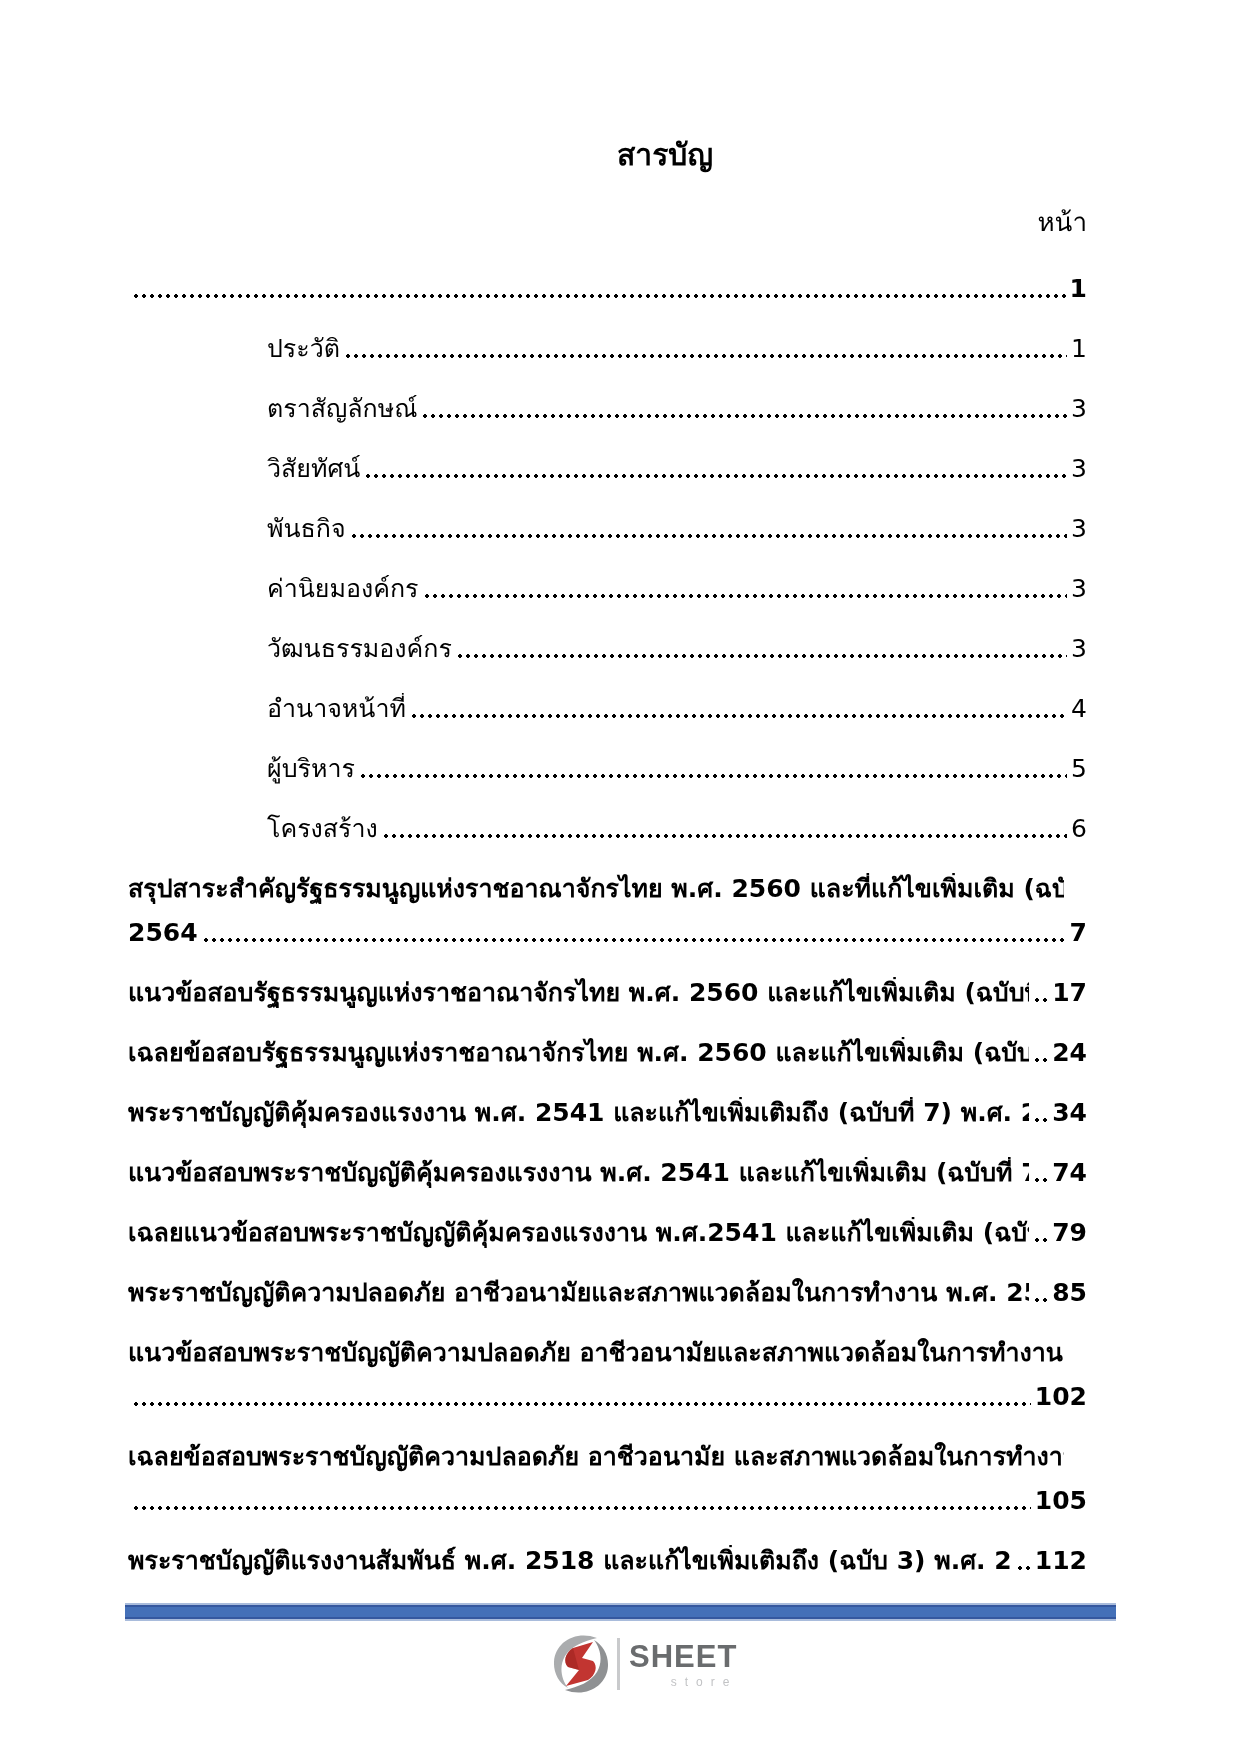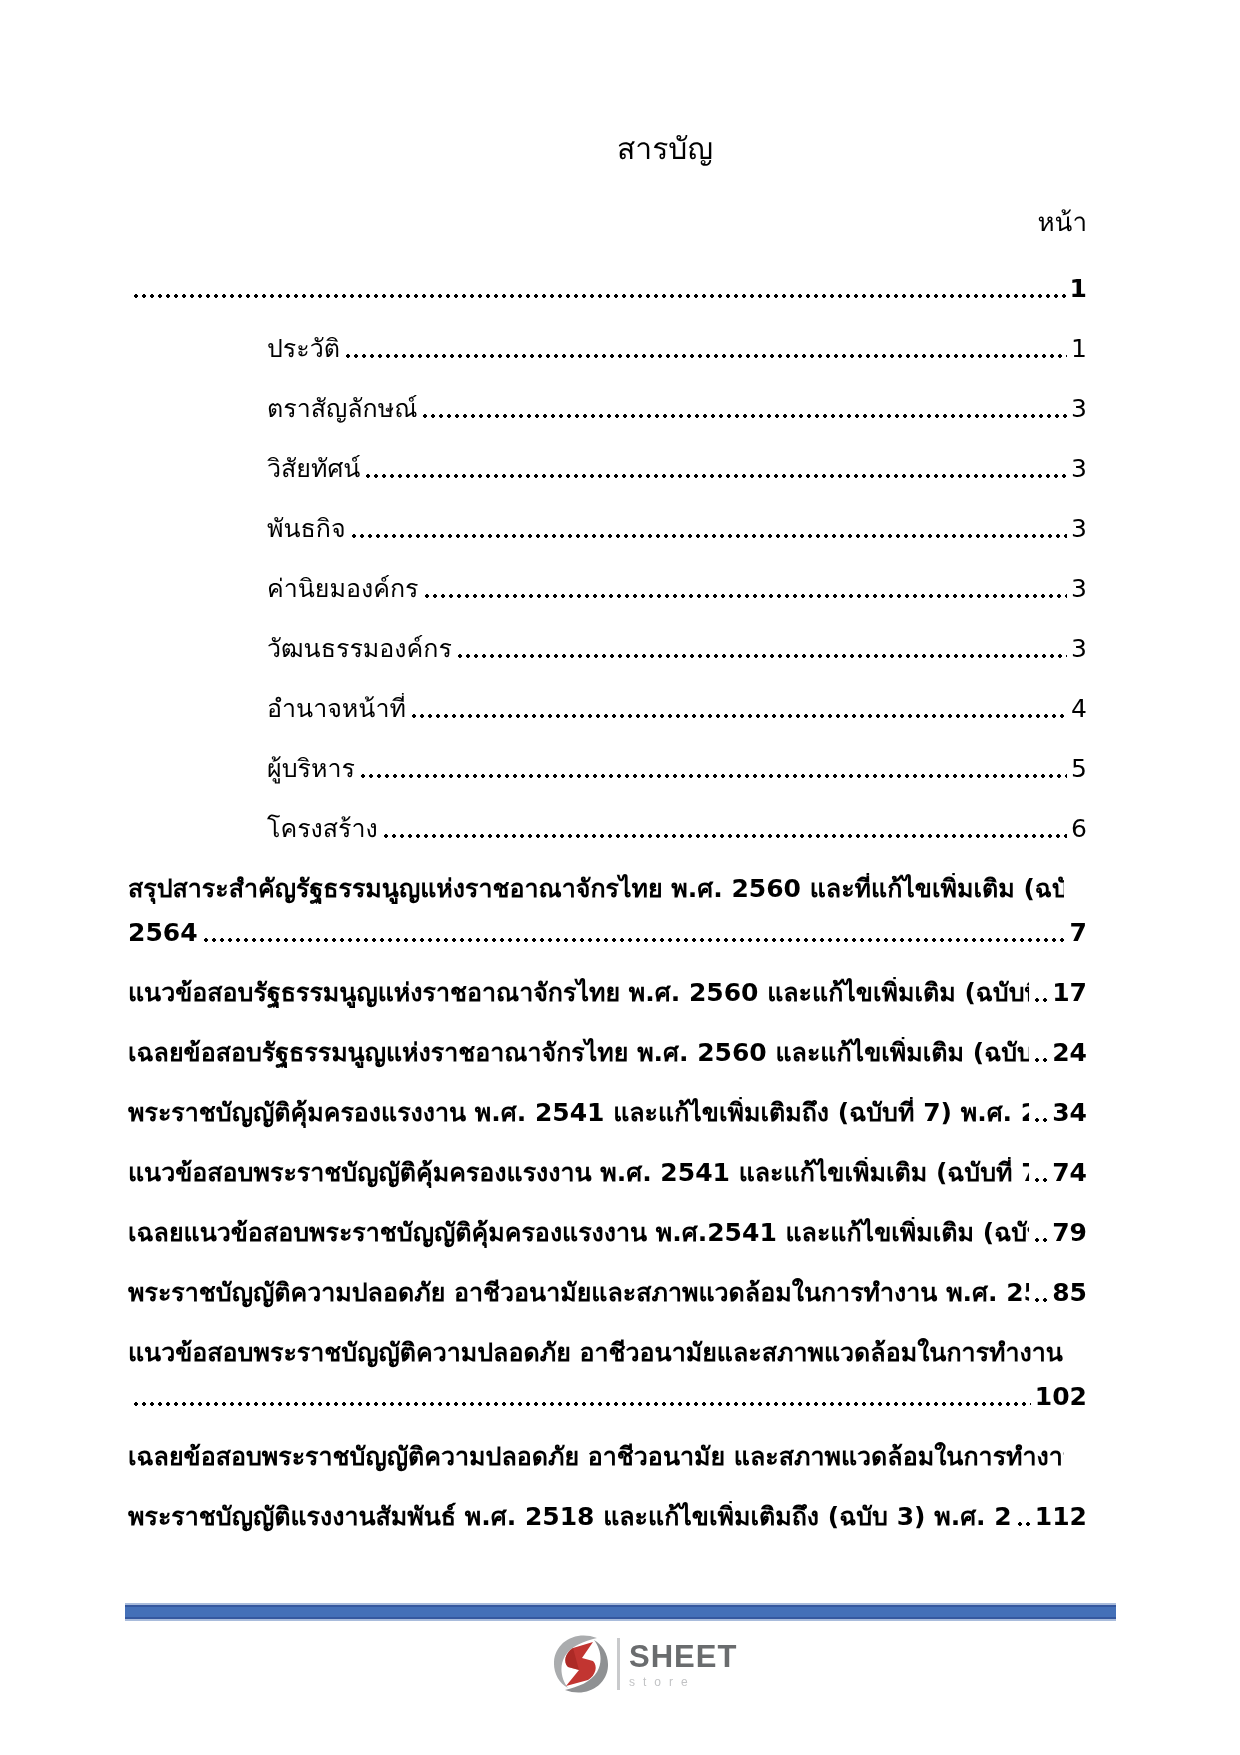--- a/index.html
+++ b/index.html
@@ -6,23 +6,23 @@
   body {
     width:1240px; height:1755px;
     font-family:"DejaVu Sans","Liberation Sans",sans-serif;
     color:#000;
     position:relative;
     overflow:hidden;
   }
   .page { position:absolute; inset:0; background:#fff; }
 
   .doc-title {
-    position:absolute; top:128px; left:90px; width:1150px;
+    position:absolute; top:134px; left:90px; width:1150px;
     margin:0; text-align:center;
-    font-size:30px; font-weight:normal; line-height:1.4;
+    font-size:30px; font-weight:bold; line-height:1.4;
   }
   .page-col-label {
     position:absolute; top:204px; right:153px;
     font-size:26px; font-weight:normal; line-height:1.4;
   }
 
   .toc {
     position:absolute; top:252px; left:128px; right:153px;
   }
   .toc-row {
@@ -55,21 +55,21 @@
     position:absolute; top:1603px; left:125px; width:991px; height:18px;
     background:var(--bar-fill,#4470b8);
     border-top:2px solid #a9bcdc;
     border-bottom:2px solid #a9bcdc;
     box-sizing:border-box;
     box-shadow:inset 0 2px 0 #35589f, inset 0 -2px 0 #35589f;
   }
 
   .logo {
     position:absolute; top:1633px; left:552px;
-    display:flex; align-items:center;
+    display:flex; align-items:center;text-align:right;
   }
   .logo-icon { display:block; }
   .logo-divider {
     width:3px; height:52px; background:#c9cacc; margin:0 9px 0 7px;
   }
   .logo-textblock { display:flex; flex-direction:column; }
   .logo-title {
     font-family:"Liberation Sans","DejaVu Sans",sans-serif;
     font-size:31px; font-weight:bold; letter-spacing:1px;
     color:var(--logo-title-color,#6a6c6e); line-height:1;
@@ -209,20 +209,25 @@
     <span class="toc-leader"></span>
     <span class="toc-page">102</span>
   </div>
 
   <div class="toc-row bold">
     <span class="toc-text">เฉลยข้อสอบพระราชบัญญัติความปลอดภัย อาชีวอนามัย และสภาพแวดล้อมในการทำงาน  พ.ศ.2554</span>
     <span class="toc-leader hidden"></span>
     <span class="toc-page"></span>
   </div>
 
+  <div class="toc-row bold cont">
+    <span class="toc-text"></span>
+    <span class="toc-leader"></span>
+    <span class="toc-page">105</span>
+  </div>
 
   <div class="toc-row bold">
     <span class="toc-text">พระราชบัญญัติแรงงานสัมพันธ์ พ.ศ. 2518 และแก้ไขเพิ่มเติมถึง (ฉบับ 3) พ.ศ. 2544</span>
     <span class="toc-leader"></span>
     <span class="toc-page">112</span>
   </div>
 </div>
 
   <div class="footer-bar"></div>
 

